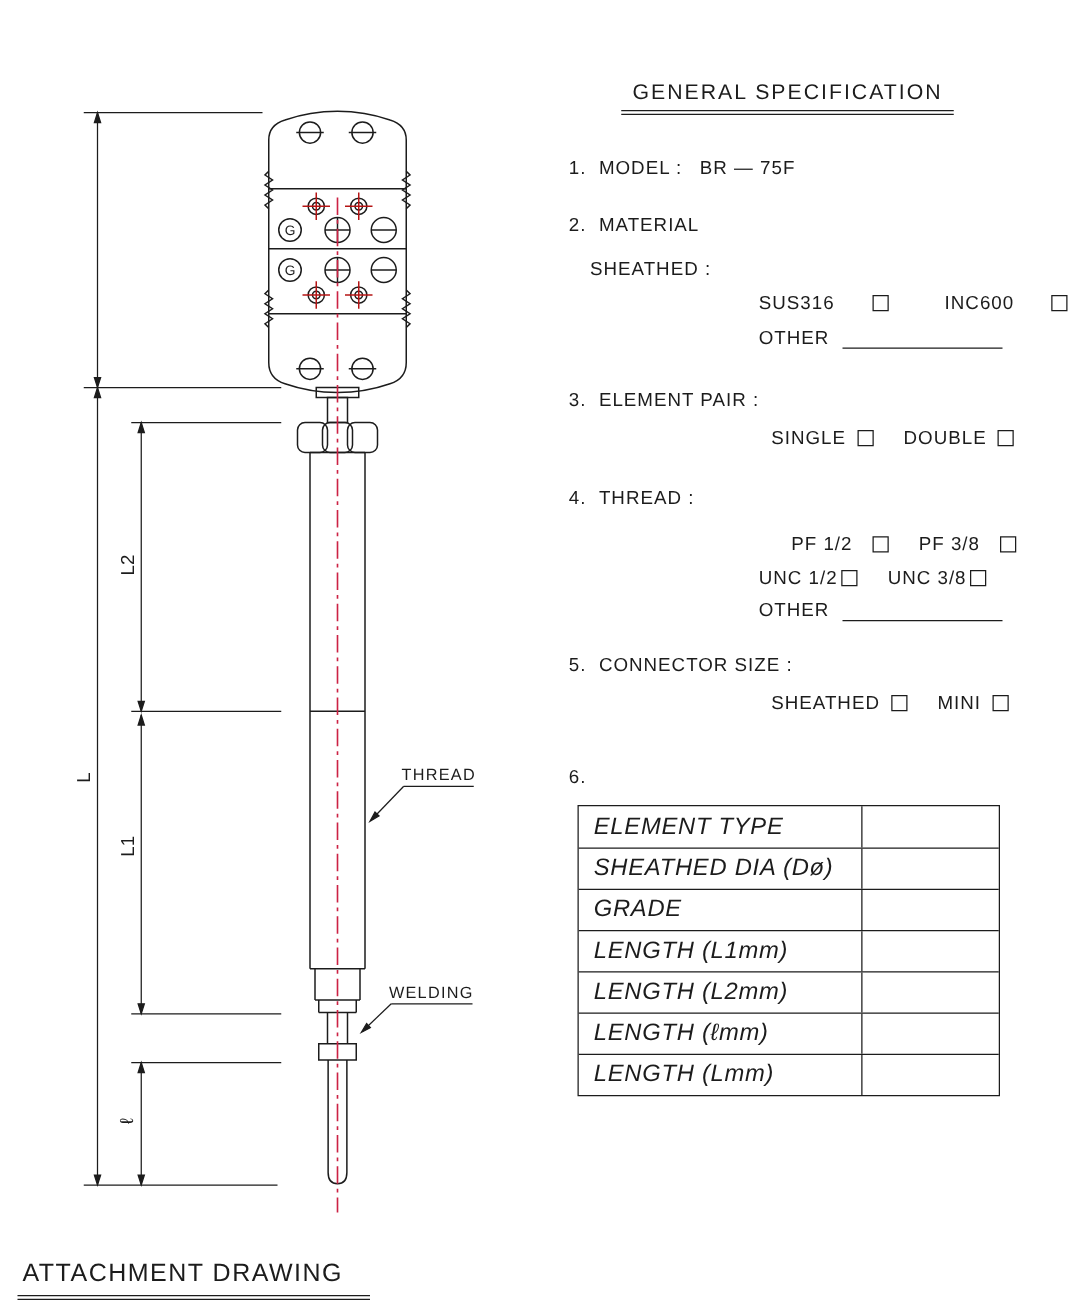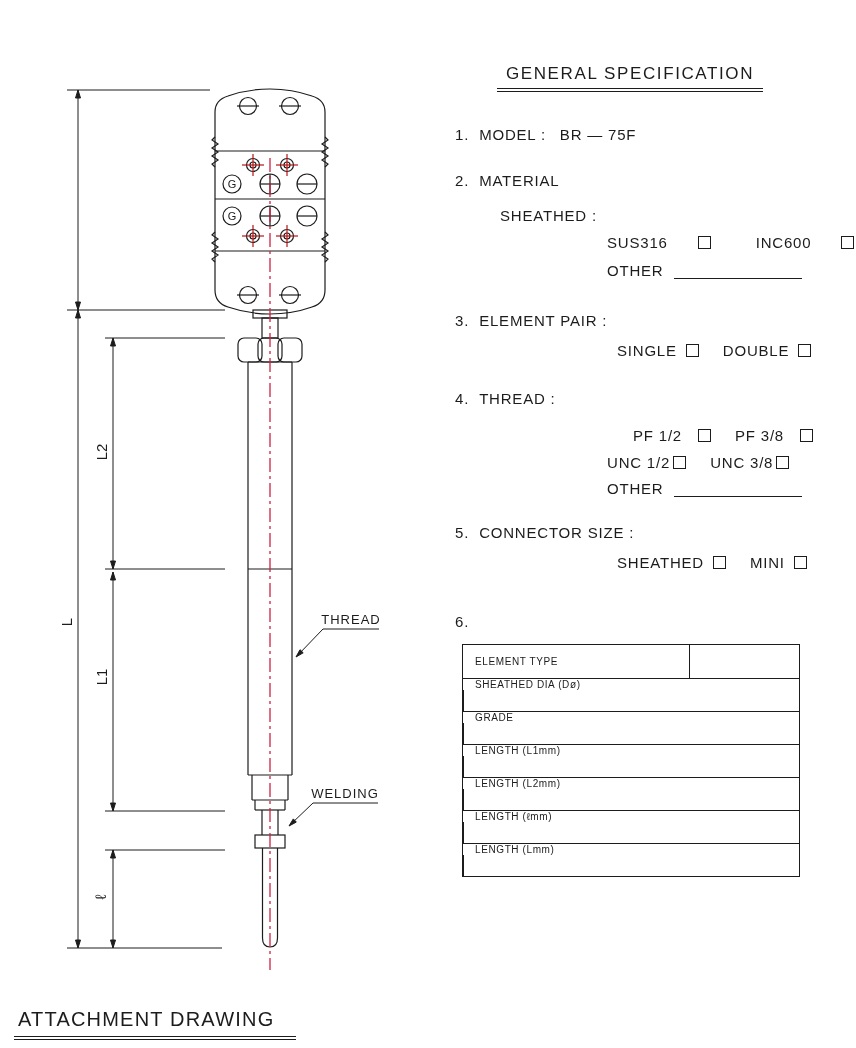--- a/index.html
+++ b/index.html
@@ -24,23 +24,23 @@
   .title-wrap{position:absolute;left:452px;top:64px;width:356px;text-align:center;}
   .doc-title{display:inline-block;font-size:17px;letter-spacing:1.6px;font-weight:normal;
     border-bottom:4px double #1c1c1c;padding:0 9px 4px 9px;margin:0;white-space:nowrap;}
   .footer-wrap{position:absolute;left:14px;top:1008px;}
   .footer-title{display:inline-block;font-size:20px;letter-spacing:1.2px;
     border-bottom:4px double #1c1c1c;padding:0 22px 5px 4px;white-space:nowrap;}
 
   
   .spec-table{position:absolute;left:462px;top:644px;width:338px;border:1.6px solid #1c1c1c;box-sizing:border-box;background:#fff;}
   .t-row{display:flex;height:33px;box-sizing:border-box;}
-  .t-row + .t-row{border-top:1.3px solid #1c1c1c;flex-direction:column;}
+  .t-row + .t-row{border-top:1.3px solid #1c1c1c;}
   .t-label{width:226px;box-sizing:border-box;padding-left:12px;display:flex;align-items:center;
-    font-size:10px;letter-spacing:.6px;white-space:nowrap;}
+    font-size:19px;letter-spacing:.6px;white-space:nowrap;font-style:italic;}
   .t-value{flex:1;border-left:1.3px solid #1c1c1c;}
 </style>
 </head>
 <body>
 
 <svg width="856" height="1048" viewBox="0 0 856 1048">
   <g stroke="#1c1c1c" stroke-width="1.2" fill="none">
 
     <path d="M 215,290 L 215,112 Q 215,100 228,96 Q 248,89 270,89 Q 292,89 312,96 Q 325,100 325,112
          L 325,290 Q 325,303 312,307 Q 292,314 270,314 Q 248,314 228,307 Q 215,303 215,290 Z"></path>
@@ -194,21 +194,21 @@
   <span class="spec-no">1.</span>
   <span>MODEL :</span>
   <span class="gap14"></span>
   <span>BR — 75F</span>
 </div>
 
 <div class="spec-item" style="left:455px;top:172px;">
   <span class="spec-no">2.</span>
   <span>MATERIAL</span>
 </div>
-<div class="spec-item" style="left:500px;top:207px;">
+<div class="spec-item" style="left:472px;top:207px;">
   <span>SHEATHED :</span>
 </div>
 <div class="optrow" style="left:607px;top:234px;gap:21px;">
   <span>SUS316</span>
   <span class="cb"></span>
   <span class="opt2">INC600</span>
   <span class="cb"></span>
 </div>
 <div class="optrow" style="left:607px;top:262px;">
   <span>OTHER</span>

